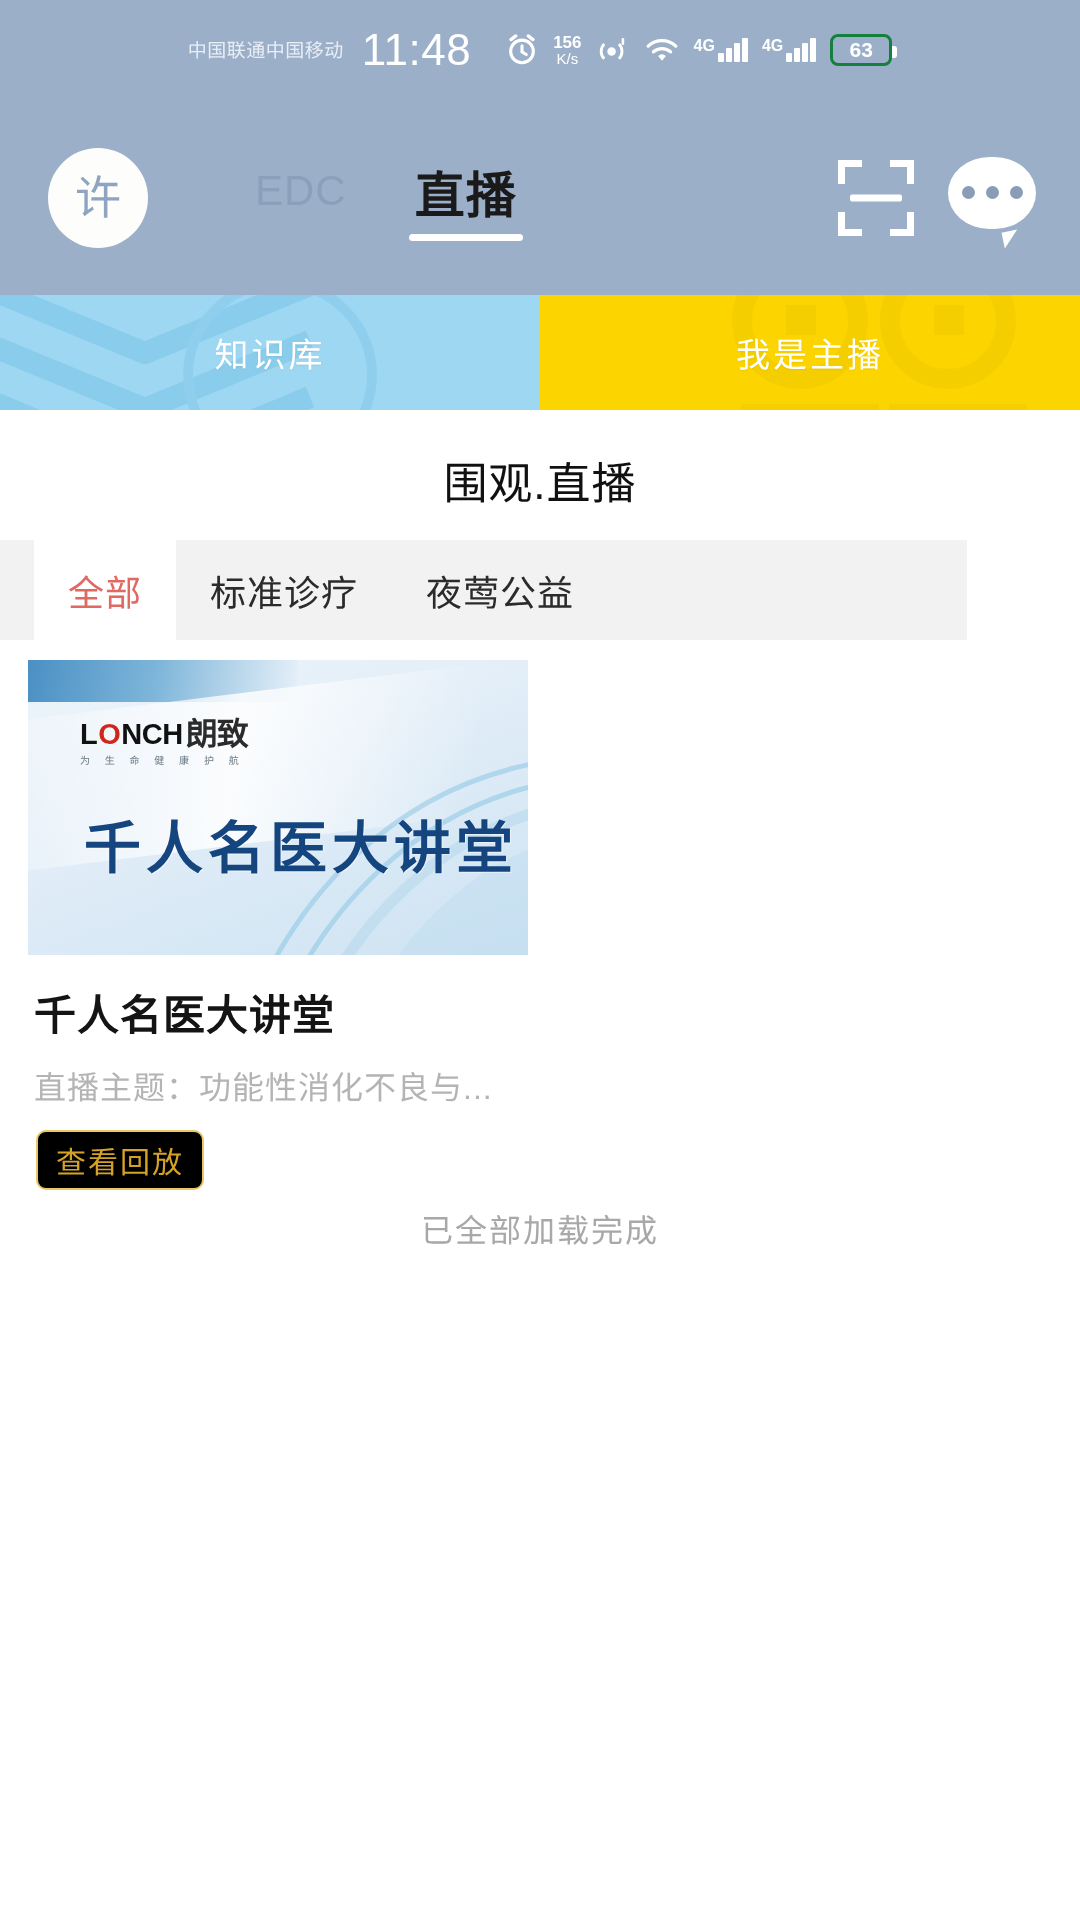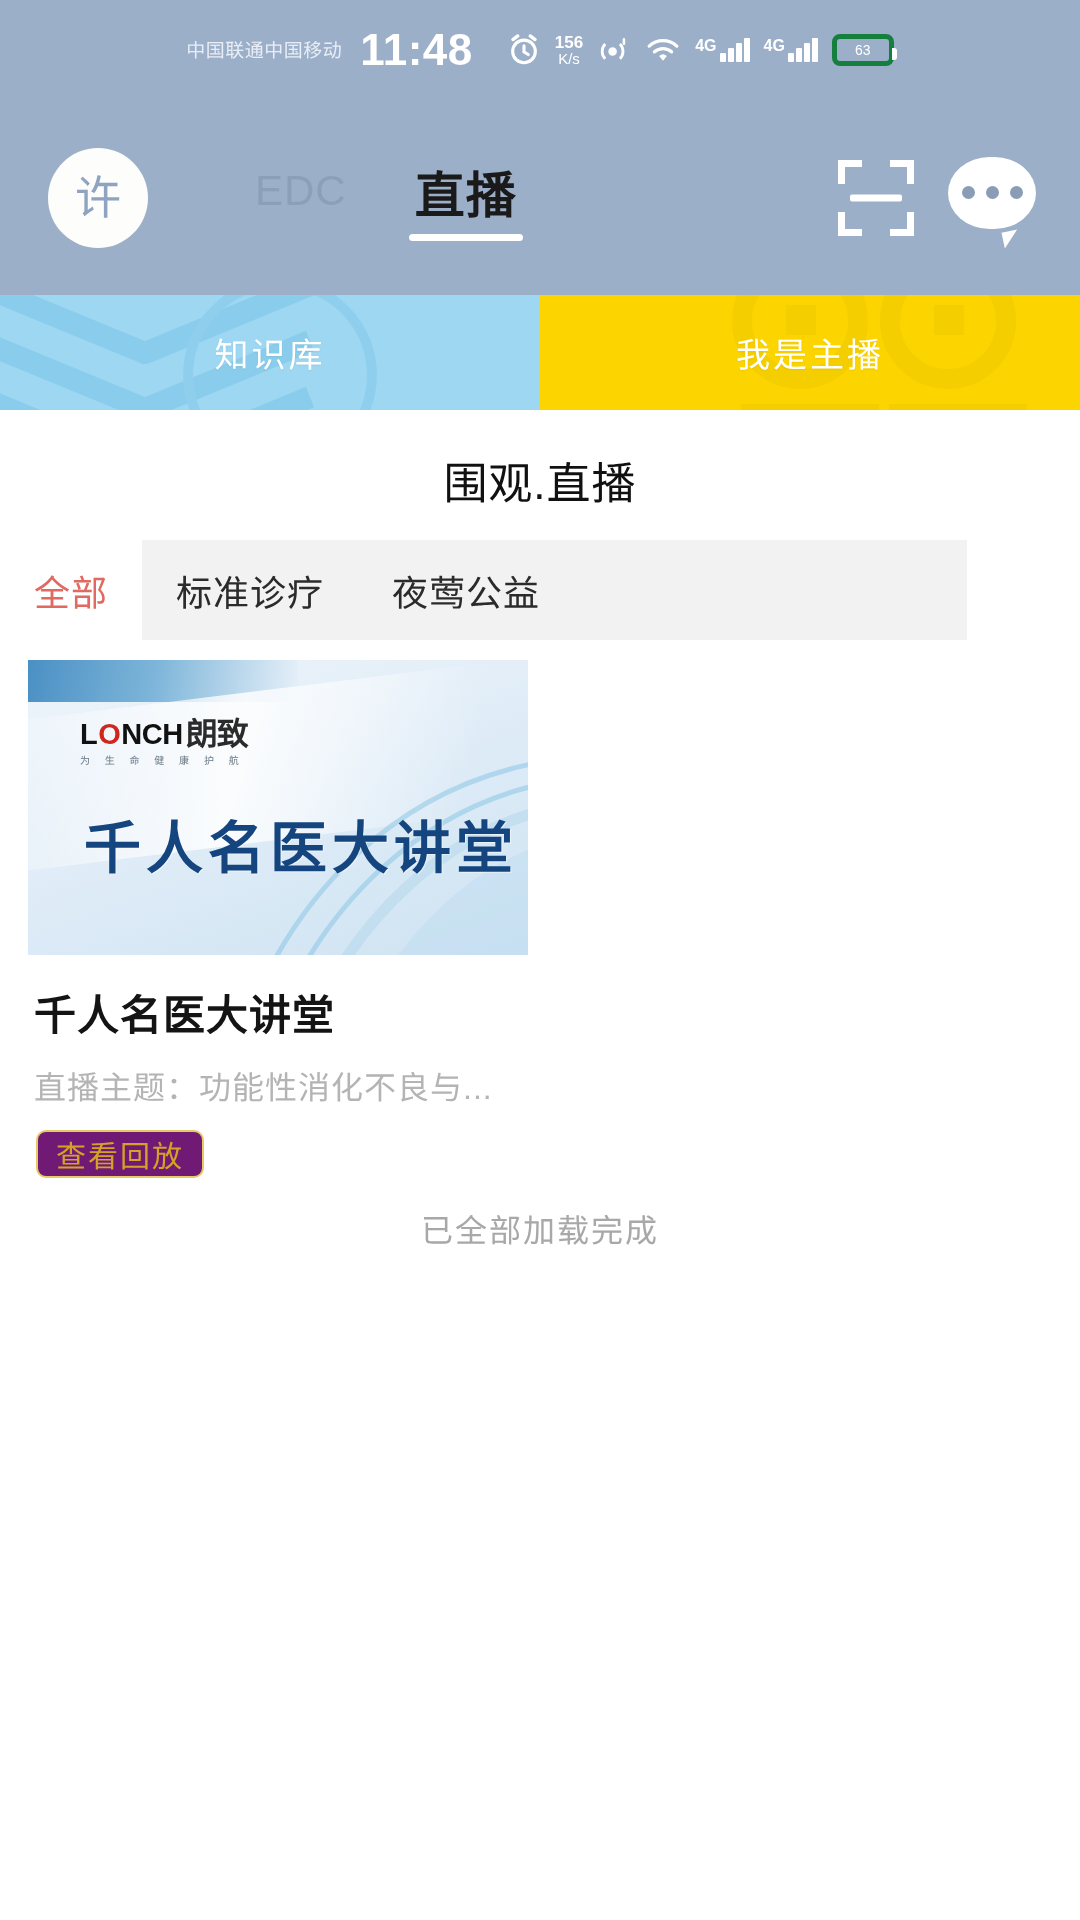--- a/index.html
+++ b/index.html
@@ -18,40 +18,40 @@
     background:#9cafc9;
     display:flex; align-items:center; justify-content:center;
     gap:12px; padding:0 30px;
   }
   .sb-carriers {
     display:flex; flex-direction:row; justify-content:center;
     line-height:1.12; font-size:19px; color:#e8eef6; letter-spacing:0.5px;
     transform:translateY(1px);
   }
   .sb-time {
-    font-size:44px; color:#ffffff; font-weight:700;
+    font-size:44px; color:#ffffff; font-weight:400;
     letter-spacing:0.5px; margin-left:6px; margin-right:22px;
   }
   .sb-icons { display:flex; align-items:center; gap:14px; }
   .icon-white { fill:#ffffff; display:block; }
   .sb-net {
     display:flex; flex-direction:column; align-items:center;
     line-height:1.0; color:#ffffff; font-size:17px; font-weight:700;
   }
   .sb-net span:last-child { font-size:15px; font-weight:400; }
   .sb-sig { display:flex; align-items:flex-end; gap:2px; }
   .sb-sig i { display:block; width:6px; background:#ffffff; border-radius:1px; }
   .sb-4g {
     display:flex; align-items:flex-start; gap:3px;
     color:#ffffff; font-size:16px; font-weight:700; line-height:1;
   }
   .sb-batt {
-    width:62px; height:32px; border:5px solid #15803d; border-radius:8px;
-    display:flex; align-items:center; justify-content:center;
-    color:#ffffff; font-size:14px; font-weight:400; position:relative;
+    width:62px; height:32px; border:3px solid #15803d; border-radius:8px;
+    display:flex; align-items:center; justify-content:center;
+    color:#ffffff; font-size:21px; font-weight:700; position:relative;
   }
   .sb-batt::after{
     content:""; position:absolute; right:-8px; top:9px;
     width:5px; height:12px; background:#ffffff; border-radius:0 3px 3px 0;
   }
 
   
   .appbar {
     position:absolute; top:100px; left:0; width:1080px; height:195px;
     background:#9cafc9;
@@ -138,21 +138,21 @@
   .pagetitle {
     position:absolute; top:420px; left:0; width:1080px; height:120px;
     background:#ffffff;
     display:flex; align-items:center; justify-content:center;
     font-size:44px; color:#111111; letter-spacing:1px;
   }
 
   
   .filters {
     position:absolute; top:540px; left:0; width:967px; height:100px;
-    background:#f2f2f2; display:flex; align-items:stretch;
+    background:#f2f2f2; display:flex; align-items:stretch;padding-left:34px;
   }
   .filter {
     display:flex; align-items:center; justify-content:center;
     font-size:36px; color:#2b2b2b; padding:0 34px; letter-spacing:1px;
     background:transparent;
   }
   .filter.active { color:#e06a62; background:#ffffff; }
   .filters-rest { flex:1; background:#f2f2f2; }
 
   
@@ -197,23 +197,23 @@
 
   .card-title {
     margin:26px 0 0 34px; font-size:42px; font-weight:700;
     color:#141414; letter-spacing:1px;
   }
   .card-sub {
     margin:20px 0 0 34px; font-size:32px; color:#b4b4b4; letter-spacing:1px;
   }
   .playback-btn {
     margin:22px 0 0 36px; display:inline-flex; align-items:center; justify-content:center;
-    height:48px; padding:0 18px;
+    height:60px; padding:0 18px;
     border:2px solid #e8c96a; border-radius:10px;
-    color:#d3a227; font-size:30px; letter-spacing:2px; background:#701a75;
+    color:#d3a227; font-size:30px; letter-spacing:2px; background:#000000;
   }
 
   .loaded-all {
     position:absolute; top:1205px; left:0; width:1080px;
     text-align:center; font-size:32px; color:#a8a8a8; letter-spacing:2px;
   }
 </style>
 </head>
 <body>
 

